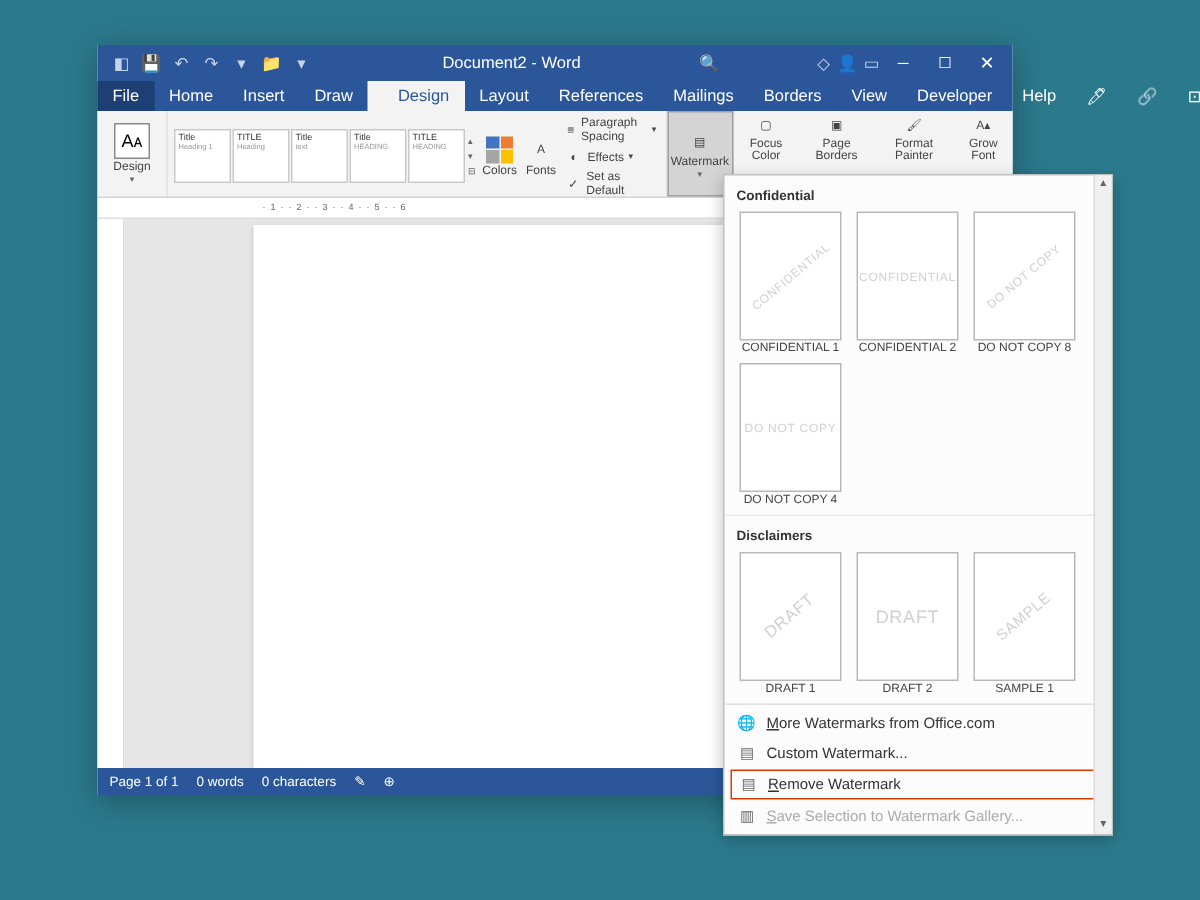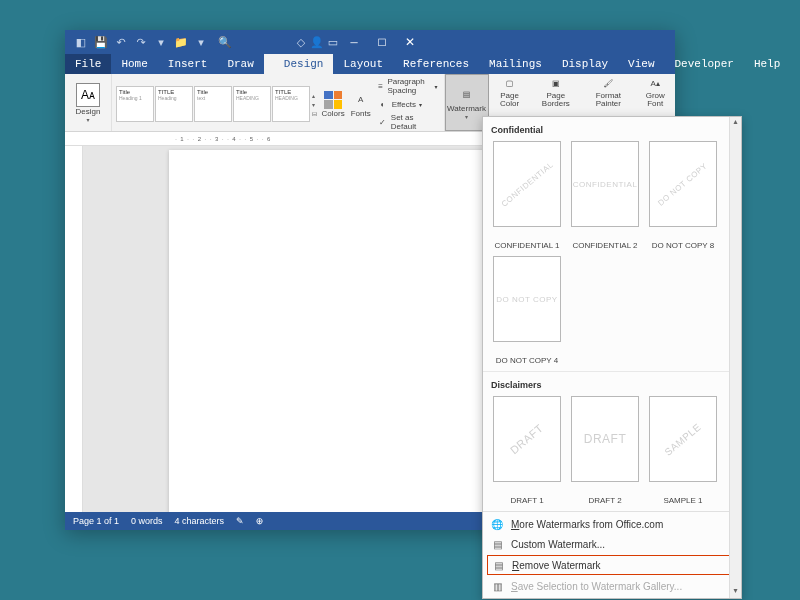--- a/index.html
+++ b/index.html
@@ -6,21 +6,21 @@
 body { background: #2b7a8c; width: 800px; height: 600px; overflow: hidden; position: relative; }
 .window { position: absolute; left: 65px; top: 30px; width: 610px; height: 500px; background: #fff; box-shadow: 0 4px 20px rgba(0,0,0,0.3); display: flex; flex-direction: column; }
 .titlebar { background: #2b579a; height: 24px; display: flex; align-items: center; color: #fff; font-size: 10px; }
 .qat { display: flex; gap: 4px; padding: 0 8px; }
 .qat-btn { width: 16px; height: 16px; display: flex; align-items: center; justify-content: center; color: #c5d4ea; font-size: 11px; cursor: pointer; }
 .title { flex: 1; text-align: center; font-size: 11px; color: #fff; }
 .winbtns { display: flex; gap: 2px; padding-right: 4px; }
 .winbtn { width: 26px; height: 20px; display: flex; align-items: center; justify-content: center; color: #fff; font-size: 10px; cursor: pointer; }
 .winbtn.close { font-size: 12px; }
 .tabs { background: #2b579a; display: flex; height: 20px; }
-.tab { padding: 0 10px; font-size: 11px; color: #fff; display: flex; align-items: center; cursor: pointer; font-family: Liberation Mono, monospace; }
+.tab { padding: 0 10px; font-size: 11px; color: #fff; display: flex; align-items: center; cursor: pointer; }
 .tab.file { background: #1e3f73; }
 .tab.active { background: #f3f3f3; color: #2b579a; padding-left: 20px; }
 .ribbon { background: #f3f3f3; border-bottom: 1px solid #d4d4d4; height: 58px; display: flex; position: relative; }
 .rgroup { display: flex; flex-direction: column; border-right: 1px solid #e1e1e1; padding: 2px 4px; }
 .rgroup-body { flex: 1; display: flex; align-items: center; gap: 2px; }
 .rgroup-label { font-size: 8px; color: #666; text-align: center; padding-top: 1px; }
 .themes-btn { display: flex; flex-direction: column; align-items: center; width: 38px; cursor: pointer; }
 .themes-icon { width: 24px; height: 24px; border: 1px solid #888; display: flex; align-items: center; justify-content: center; font-size: 12px; background: #fff; }
 .themes-lbl { font-size: 8px; color: #444; }
 .style-gallery { display: flex; gap: 1px; }
@@ -45,21 +45,21 @@
 .wm-panel { position: absolute; left: 482px; top: 116px; width: 260px; background: #fcfcfc; border: 1px solid #c0c0c0; box-shadow: 0 3px 10px rgba(0,0,0,0.25); z-index: 10; font-size: 10px; color: #333; }
 .wm-scroll { position: absolute; right: 0; top: 0; bottom: 0; width: 12px; background: #f0f0f0; border-left: 1px solid #ddd; }
 .wm-scroll-up, .wm-scroll-dn { height: 12px; font-size: 8px; text-align: center; color: #666; cursor: pointer; }
 .wm-section { padding: 4px 6px; }
 .wm-sec-title { font-weight: 600; font-size: 9px; padding: 4px 2px; }
 .wm-grid { display: flex; flex-wrap: wrap; gap: 6px; padding: 2px; }
 .wm-item { width: 72px; display: flex; flex-direction: column; align-items: center; cursor: pointer; }
 .wm-thumb { width: 68px; height: 86px; border: 1px solid #b8b8b8; background: #fff; position: relative; display: flex; align-items: center; justify-content: center; }
 .wm-text { color: #d0d0d0; font-size: 8px; letter-spacing: 0.5px; font-weight: 500; }
 .wm-text.diag { transform: rotate(-40deg); }
-.wm-caption { font-size: 8px; color: #444; margin-top: 14px; text-align: right; }
+.wm-caption { font-size: 8px; color: #444; margin-top: 0; text-align: right; }
 .wm-footer { border-top: 1px solid #e0e0e0; padding: 2px 0; }
 .wm-menuitem { display: flex; align-items: center; gap: 6px; padding: 3px 8px; font-size: 10px; color: #333; cursor: pointer; }
 .wm-menuitem.disabled { color: #aaa; cursor: default; }
 .wm-menuitem.highlight { border: 1px solid #d83b01; margin: 1px 4px; padding: 2px 4px; }
 .wm-menuitem .mic { width: 14px; height: 14px; display: inline-flex; align-items: center; justify-content: center; font-size: 10px; color: #666; }
 .wm-menuitem .chev { margin-left: auto; font-size: 8px; color: #888; }
 .underline-first::first-letter { text-decoration: underline; }
 .colors-sw { width: 18px; height: 18px; display: grid; grid-template-columns: 1fr 1fr; grid-template-rows: 1fr 1fr; gap: 1px; }
 .colors-sw span:nth-child(1){background:#4472c4;} .colors-sw span:nth-child(2){background:#ed7d31;} .colors-sw span:nth-child(3){background:#a5a5a5;} .colors-sw span:nth-child(4){background:#ffc000;}
 </style>
@@ -71,20 +71,21 @@
   <div class="titlebar">
     <div class="qat">
       <span class="qat-btn">◧</span>
       <span class="qat-btn">💾</span>
       <span class="qat-btn">↶</span>
       <span class="qat-btn">↷</span>
       <span class="qat-btn">▾</span>
       <span class="qat-btn">📁</span>
       <span class="qat-btn">▾</span>
     </div>
+    <div class="title">Document2 - Word</div>
     <span class="qat-btn">🔍</span>
     <div style="width:60px"></div>
     <span class="qat-btn">◇</span>
     <span class="qat-btn">👤</span>
     <span class="qat-btn">▭</span>
     <div class="winbtns">
       <span class="winbtn">─</span>
       <span class="winbtn">☐</span>
       <span class="winbtn close">✕</span>
     </div>
@@ -92,21 +93,21 @@
 
   <div class="tabs">
     <div class="tab file">File</div>
     <div class="tab">Home</div>
     <div class="tab">Insert</div>
     <div class="tab">Draw</div>
     <div class="tab active">Design</div>
     <div class="tab">Layout</div>
     <div class="tab">References</div>
     <div class="tab">Mailings</div>
-    <div class="tab">Display</div>
+    <div class="tab">Borders</div>
     <div class="tab">View</div>
     <div class="tab">Developer</div>
     <div class="tab">Help</div>
     <div style="margin-left:auto;display:flex">
       <span class="tab">🖊</span>
       <span class="tab">🔗</span>
       <span class="tab">⊡</span>
     </div>
   </div>
 
@@ -184,21 +185,21 @@
     </div>
 
     <div class="ribbon-right">
       <div class="sbtn wm-btn" style="width:44px;justify-content:center">
         <div class="sbtn-icon">▤</div>
         <span>Watermark</span>
         <span style="font-size:6px;color:#666">▾</span>
       </div>
       <div class="sbtn">
         <div class="sbtn-icon">▢</div>
-        <span style="text-align:center;line-height:1">Page Color</span>
+        <span style="text-align:center;line-height:1">Focus Color</span>
       </div>
       <div class="sbtn">
         <div class="sbtn-icon">▣</div>
         <span style="text-align:center;line-height:1">Page Borders</span>
       </div>
       <div class="sbtn">
         <div class="sbtn-icon">🖌</div>
         <span style="text-align:center;line-height:1">Format Painter</span>
       </div>
       <div class="sbtn">
@@ -215,21 +216,21 @@
   <div class="doc-area">
     <div class="vruler"></div>
     <div class="page-wrap">
       <div class="page"></div>
     </div>
   </div>
 
   <div class="statusbar">
     <span>Page 1 of 1</span>
     <span>0 words</span>
-    <span>4 characters</span>
+    <span>0 characters</span>
     <span>✎</span>
     <span>⊕</span>
     <div class="right">
       <span>▭ <span>Display Settings</span></span>
       <span>▣ <span>Focus</span></span>
     </div>
   </div>
 </div>
 
 <div class="wm-panel">

